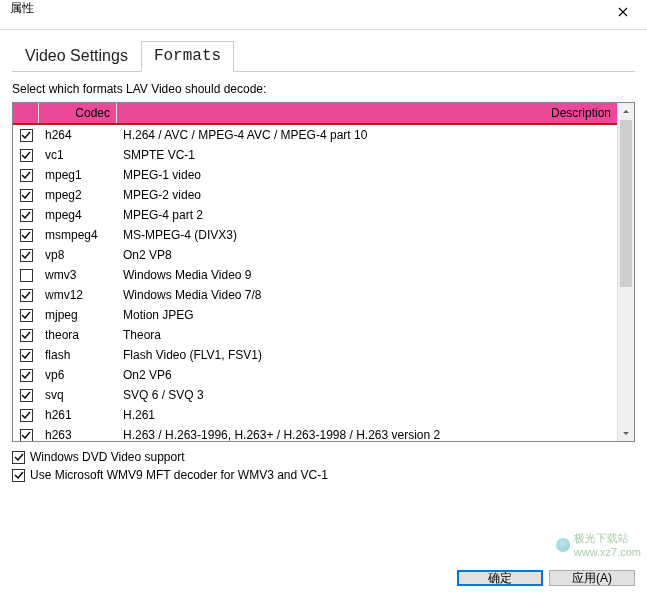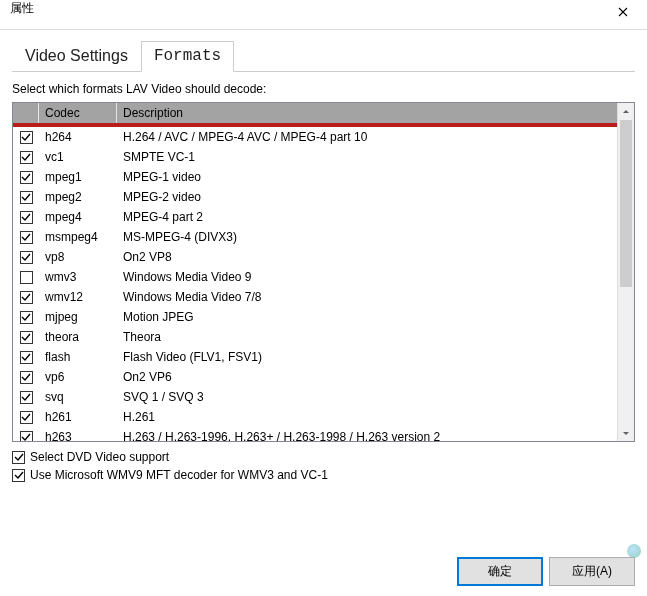--- a/index.html
+++ b/index.html
@@ -59,22 +59,23 @@
 .table-wrap {
   border: 1px solid #828790;
   height: 340px;
   overflow: hidden;
   position: relative;
   display: flex;
 }
 .table-inner { flex: 1; overflow: hidden; }
 .table-header {
   display: flex;
-  background: #a3a3a3;
-  border-bottom: 4px solid #b91c1c;
+  background: #ec4899;
+  border-bottom: 2px solid #b91c1c;
+  text-align: right;
 }
 .th, .td {
   padding: 3px 6px;
   font-size: 12px;
   white-space: nowrap;
   overflow: hidden;
 }
 .col-check { width: 26px; flex-shrink: 0; display:flex; align-items:center; justify-content:center;}
 .col-codec { width: 78px; flex-shrink: 0; border-right: 1px solid #e5e5e5;}
 .col-desc { flex: 1; }
@@ -135,21 +136,21 @@
 }
 .button-bar {
   position: absolute;
   bottom: 10px;
   right: 12px;
   display: flex;
   gap: 6px;
 }
 .btn {
   min-width: 86px;
-  height: 29px;
+  height: 16px;
   border: 1px solid #adadad;
   background: #e1e1e1;
   font-size: 12px;
   cursor: pointer;
   display: flex;
   align-items: center;
   justify-content: center;
   font-family: inherit;
 }
 .btn.primary {
@@ -338,21 +339,21 @@
           </div>
           <div class="row">
             <div class="td col-check">
               <span class="checkbox checked">
                 <svg viewBox="0 0 10 10">
                   <path d="M1 5 L4 8 L9 2" stroke="#000" stroke-width="1.4" fill="none"></path>
                 </svg>
               </span>
             </div>
             <div class="td col-codec">svq</div>
-            <div class="td col-desc">SVQ 1 / SVQ 3</div>
+            <div class="td col-desc">SVQ 6 / SVQ 3</div>
           </div>
           <div class="row">
             <div class="td col-check">
               <span class="checkbox checked">
                 <svg viewBox="0 0 10 10">
                   <path d="M1 5 L4 8 L9 2" stroke="#000" stroke-width="1.4" fill="none"></path>
                 </svg>
               </span>
             </div>
             <div class="td col-codec">h261</div>
@@ -388,33 +389,37 @@
     </div>
   </div>
 
   <div class="options">
     <div class="option-row">
       <span class="checkbox checked">
         <svg viewBox="0 0 10 10">
             <path d="M1 5 L4 8 L9 2" stroke="#000" stroke-width="1.4" fill="none"></path>
           </svg>
       </span>
-      <span>Select DVD Video support</span>
+      <span>Windows DVD Video support</span>
     </div>
     <div class="option-row">
       <span class="checkbox checked">
         <svg viewBox="0 0 10 10">
             <path d="M1 5 L4 8 L9 2" stroke="#000" stroke-width="1.4" fill="none"></path>
           </svg>
       </span>
       <span>Use Microsoft WMV9 MFT decoder for WMV3 and VC-1</span>
     </div>
   </div>
 </div>
 
 <div class="watermark">
   <span class="dot"></span>
+  <span>
+    <span>极光下载站</span><br>
+    <span>www.xz7.com</span>
+  </span>
 </div>
 
 <div class="button-bar">
   <button class="btn primary">确定</button>
   <button class="btn">应用(A)</button>
 </div>
 
 </body></html>

